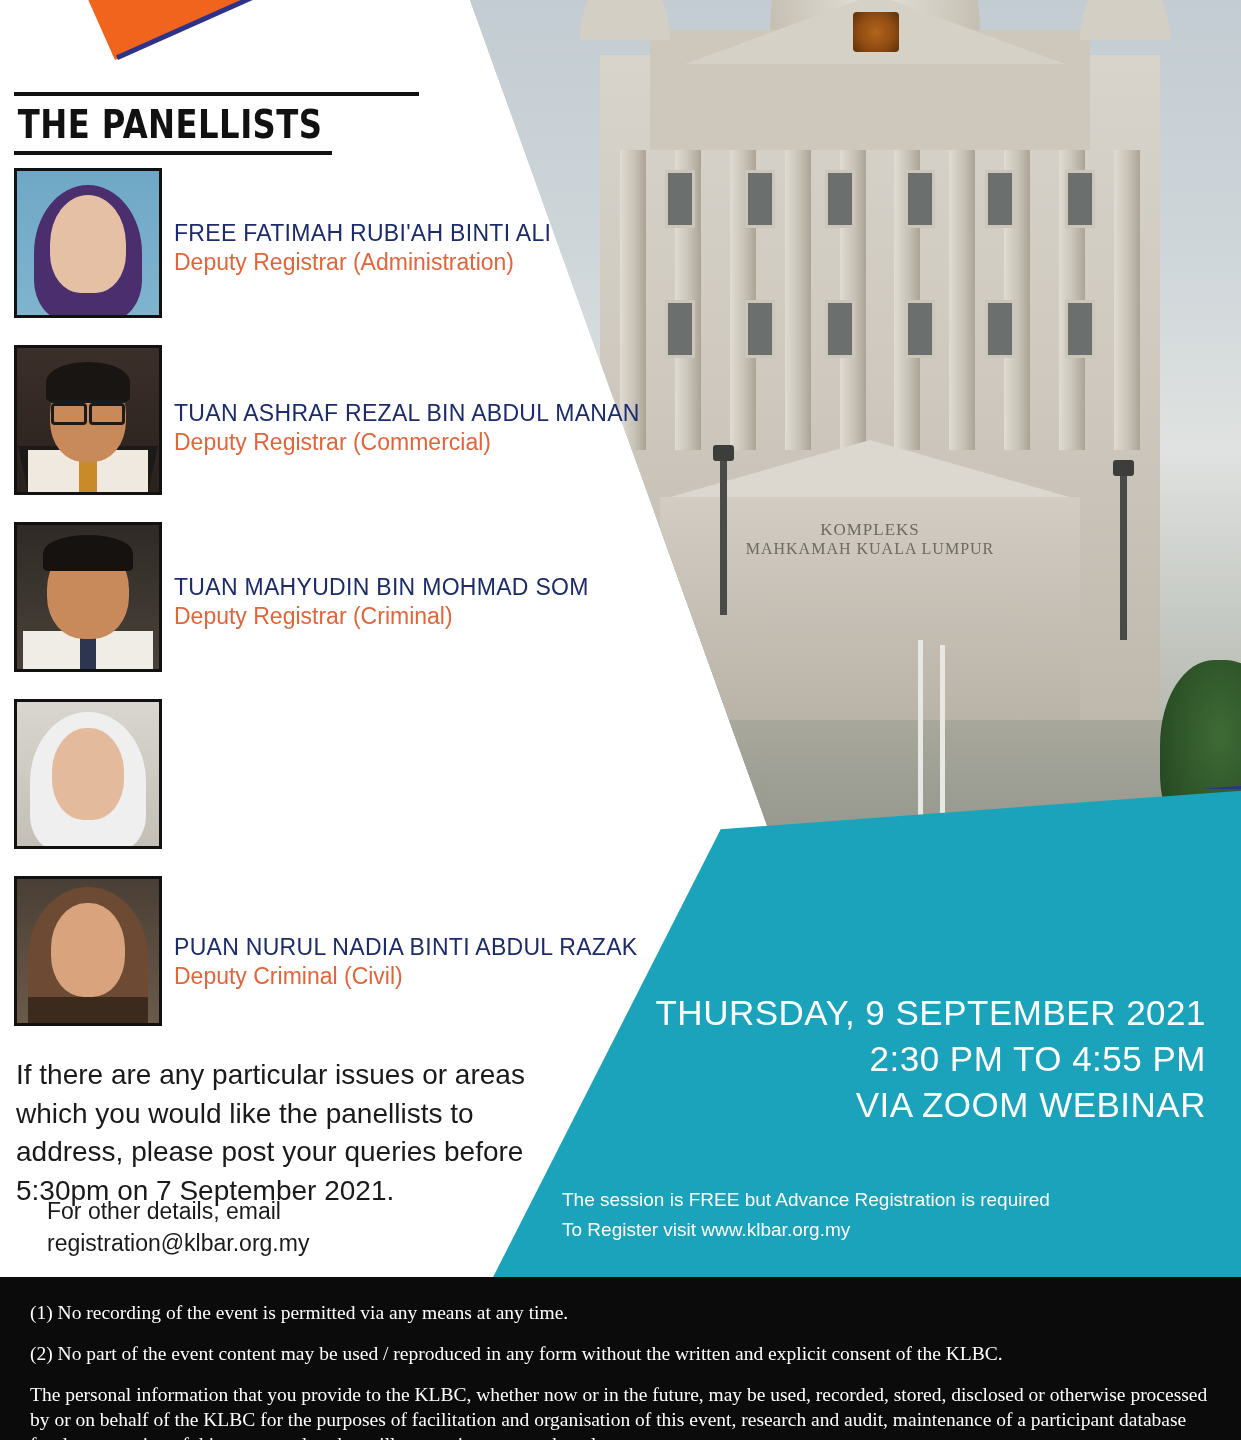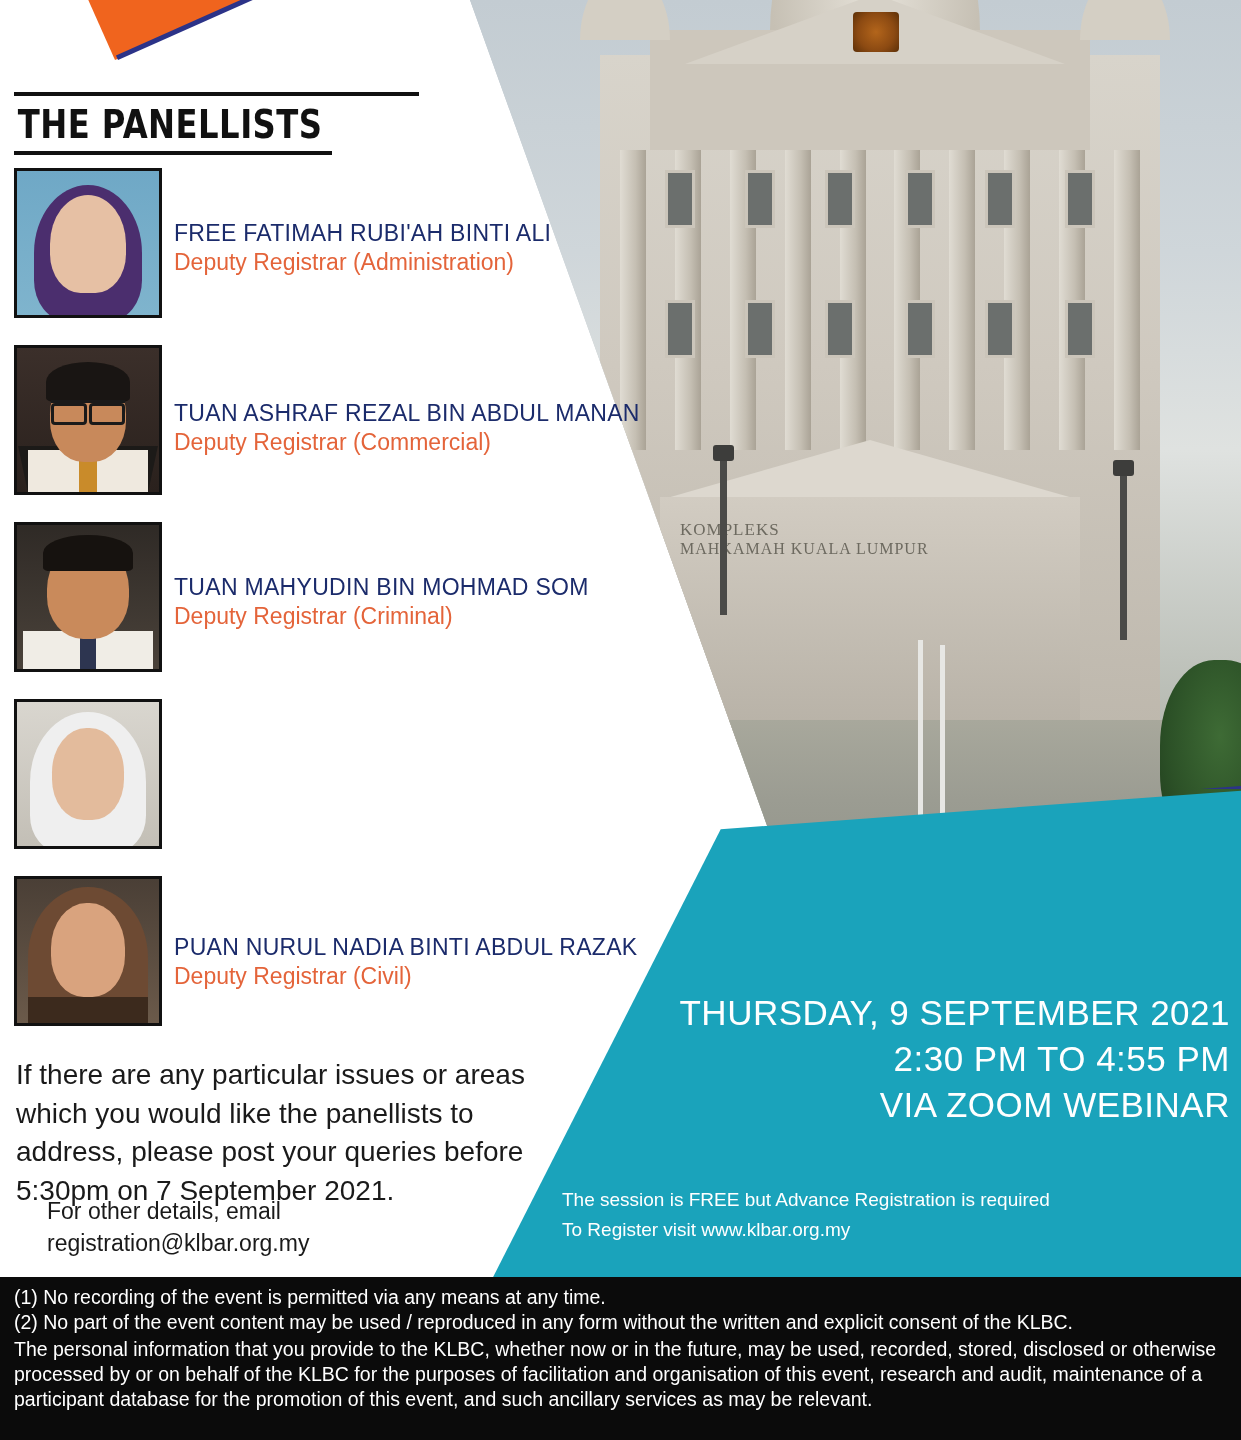--- a/index.html
+++ b/index.html
@@ -75,21 +75,21 @@
     position:absolute; left: 190px; top: 440px; width: 420px; height: 60px;
     background:#ddd8cf;
     clip-path: polygon(50% 0, 100% 100%, 0 100%);
   }
   .portico-body {
     position:absolute; left: 190px; top: 497px; width: 420px; height: 250px;
     background: linear-gradient(180deg,#d2ccc2,#b6b0a5);
   }
   .sign {
     position:absolute; left:210px; top: 520px; width: 380px;
-    color:#6d6a60; font-size:17px; letter-spacing:1px;
+    text-align:center; color:#6d6a60; font-size:17px; letter-spacing:1px;
     font-family:"Liberation Serif", serif;
   }
   .sign div:last-child { font-size: 16px; letter-spacing:1px; }
   .plaza {
     position:absolute; left:0; top: 720px; width:100%; height: 200px;
     background: linear-gradient(180deg,#a8a89c 0%, #9b9c92 40%, #8e9186 100%);
   }
   .road {
     position:absolute; left:0; top: 830px; width:100%; height: 90px;
     background: linear-gradient(180deg,#8d8f88,#7d8079);
@@ -127,21 +127,21 @@
     clip-path: polygon(100% 0, 100% 100%, 4% 100%, 33% 8%);
   }
   .teal-outline {
     position:absolute; left: 455px; top: 785px; width: 800px; height: 500px;
     border: 4px solid #2c3388;
     clip-path: polygon(100% 0, 100% 100%, 4% 100%, 33% 8%);
     background: transparent;
   }
   .teal-text {
     position:absolute; left: 560px; top: 990px; width: 680px; text-align:right;
-    color:#ffffff; padding-right: 10px;
+    color:#ffffff; padding-right: 34px;
   }
   .teal-text .line { font-size: 35px; line-height: 1.32; letter-spacing: .5px; }
   .teal-note {
     position:absolute; left: 530px; top: 1185px; width: 710px;
     color:#ffffff; font-size: 19px; line-height: 1.6; padding-left: 32px;
   }
 
   
   .title-wrap { position:absolute; left: 14px; top: 92px; width: 420px; }
   .title-rule-top { border-top: 4px solid #111; width: 405px; }
@@ -226,21 +226,21 @@
     position:absolute; left: 16px; top: 1196px; width: 520px;
     font-size: 23px; line-height: 1.38; color:#1a1a1a;margin-left:31px;
   }
 
   
   .footer {
     position:absolute; left:0; bottom:0; width: 1241px; height: 163px;
     background:#0b0b0b; color:#ffffff; padding: 8px 14px 0 14px;
     font-size: 19.5px; line-height: 1.28;
   }
-  .footer p { margin: 0; }
+  .footer p { margin: 16px; font-family: Liberation Serif, serif; }
   .footer .gap { margin-top: 2px; }
 </style>
 </head>
 <body>
 
 <div class="poster">
 
   <div class="building">
     <div class="sky"></div>
     <div class="court-main"></div>
@@ -374,21 +374,21 @@
 
     <div class="panellist p4">
       <div class="photo">
         <div class="ph-bg"></div>
         <div class="hijab"></div>
         <div class="face2"></div>
         <div class="neck"></div>
       </div>
       <div class="pl-text t4">
         <div class="pl-name">PUAN NURUL NADIA BINTI ABDUL RAZAK</div>
-        <div class="pl-role">Deputy Registrar (Civil)</div>
+        <div class="pl-role">Deputy Criminal (Civil)</div>
       </div>
     </div>
 
   </div>
 
   <div class="note">If there are any particular issues or areas which you would like the panellists to address, please post your queries before 5:30pm on 7 September 2021.</div>
   <div class="note2">
     <div>For other details, email</div>
     <div>registration@klbar.org.my</div>
   </div>

